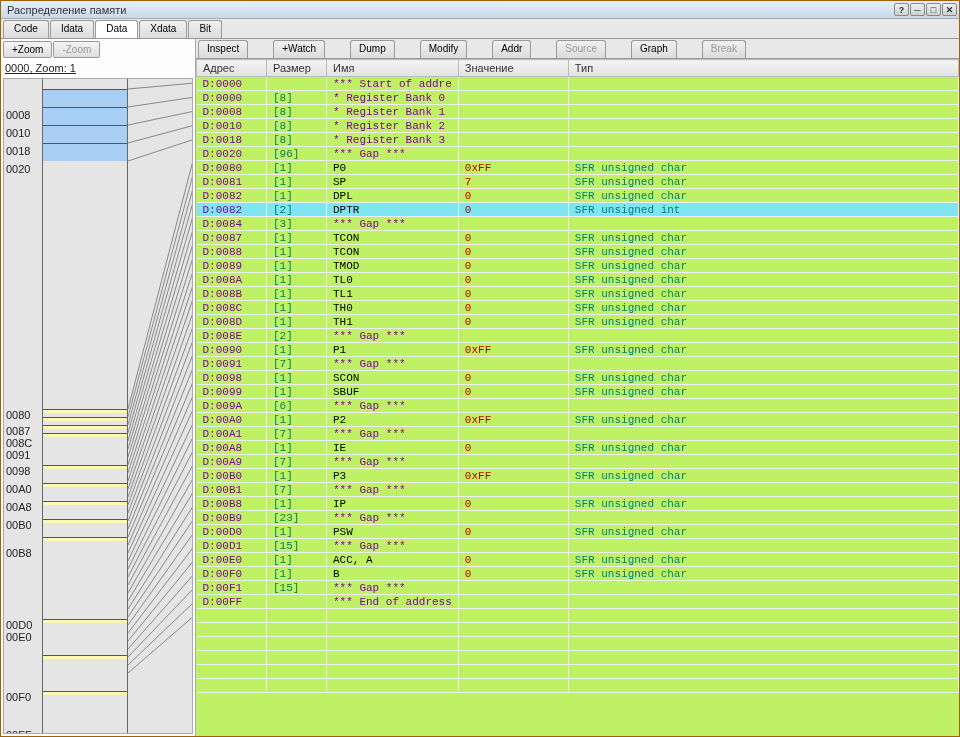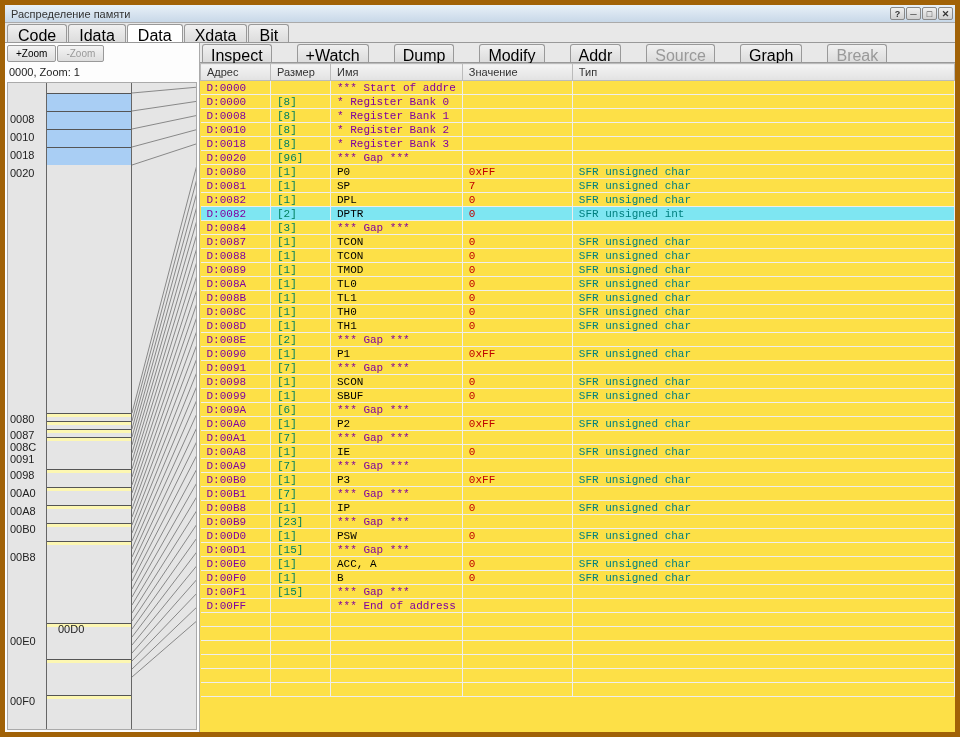--- a/index.html
+++ b/index.html
@@ -7,21 +7,21 @@
     margin: 0;
     font-family: Tahoma, Arial, sans-serif;
     font-size: 11px;
     background: #e8e8e8;
     overflow: hidden;
   }
   .window {
     width: 960px;
     height: 737px;
     background: #f0f0f0;
-    border: 5px solid #a16207;
+    border: 1px solid #a16207;
     display: flex;
     flex-direction: column;
   }
   .titlebar {
     height: 18px;
     background: linear-gradient(#e8f0f8, #c8d8e8);
     display: flex;
     align-items: center;
     justify-content: space-between;
     padding: 0 2px;
@@ -45,21 +45,21 @@
     padding:1px 2px 0 2px;
     border-bottom:1px solid #999;
   }
   .tabrow .tab {
     padding:2px 10px;
     border:1px solid #999;
     border-bottom:none;
     background:linear-gradient(#f0f0f0,#dcdcdc);
     margin-right:1px;
     border-radius:3px 3px 0 0;
-    font-size:16px;
+    font-size:10px;
     cursor:pointer;
   }
   .tabrow .tab.active { background:#fff; font-weight:normal; }
   .body {
     flex:1;
     display:flex;
     overflow:hidden;
     background:#fff;
   }
   .leftpanel {
@@ -76,21 +76,21 @@
   }
   .zbtn {
     border:1px solid #999;
     padding:2px 8px;
     background:linear-gradient(#f4f4f4,#dedede);
     cursor:pointer; font-size:10px;
     border-radius:2px;
   }
   .zbtn.dis { color:#999; }
   .zoomlabel {
-    font-size:11px; padding:2px 4px; color:#222;
+    font-size:11px; padding:2px 4px; color:#222;text-decoration:underline;
   }
   .memmap {
     flex:1;
     position:relative;
     margin:2px;
     border:1px solid #aaa;
     background:#e5e5e5;
     overflow:hidden;
   }
   .memcol {
@@ -119,21 +119,21 @@
     padding:1px 2px 0 2px;
     background:#e8e8e8;
     border-bottom:1px solid #999;
     gap:24px;
   }
   .rtabrow .tab { padding:2px 8px; }
   .rtabrow .tab.dis { color:#999; }
   .grid {
     flex:1;
     overflow:auto;
-    background:#fde047;
+    background:#bef264;
   }
   table.gridtbl {
     border-collapse:collapse;
     width:100%;
     font-family: "Courier New", monospace;
     font-size:11px;
   }
   .gridhead th {
     position:sticky; top:0;
     background:linear-gradient(#f4f4f4,#e2e2e2);
@@ -258,21 +258,21 @@
           <div class="memlabel" style="top: 84px;">0020</div>
           <div class="memlabel" style="top: 330px;">0080</div>
           <div class="memlabel" style="top: 346px;">0087</div>
           <div class="memlabel" style="top: 358px;">008C</div>
           <div class="memlabel" style="top: 370px;">0091</div>
           <div class="memlabel" style="top: 386px;">0098</div>
           <div class="memlabel" style="top: 404px;">00A0</div>
           <div class="memlabel" style="top: 422px;">00A8</div>
           <div class="memlabel" style="top: 440px;">00B0</div>
           <div class="memlabel" style="top: 468px;">00B8</div>
-          <div class="memlabel" style="top: 540px; margin-left: 48px;">00D0</div>
+          <div class="memlabel" style="top: 540px;">00D0</div>
           <div class="memlabel" style="top: 552px;">00E0</div>
           <div class="memlabel" style="top: 612px;">00F0</div>
           <div class="memlabel" style="top: 650px;">00FF</div>
         </div>
     </div>
 
     <div class="rightpanel">
       <div class="rtabrow tabrow" id="rtabs">
           <div class="tab">Inspect</div>
           <div class="tab">+Watch</div>

